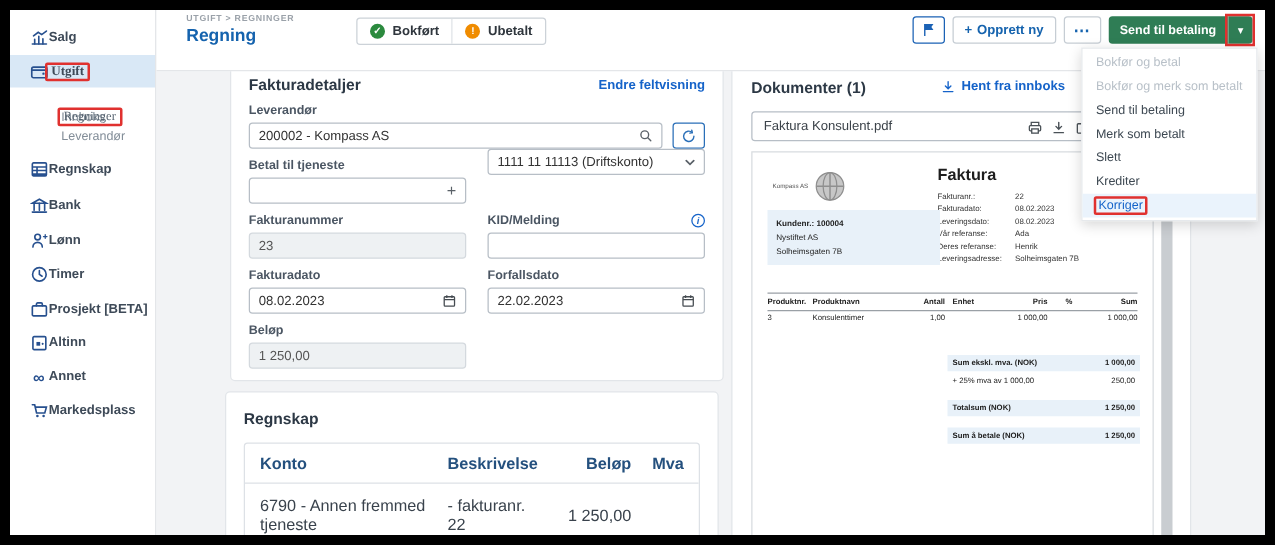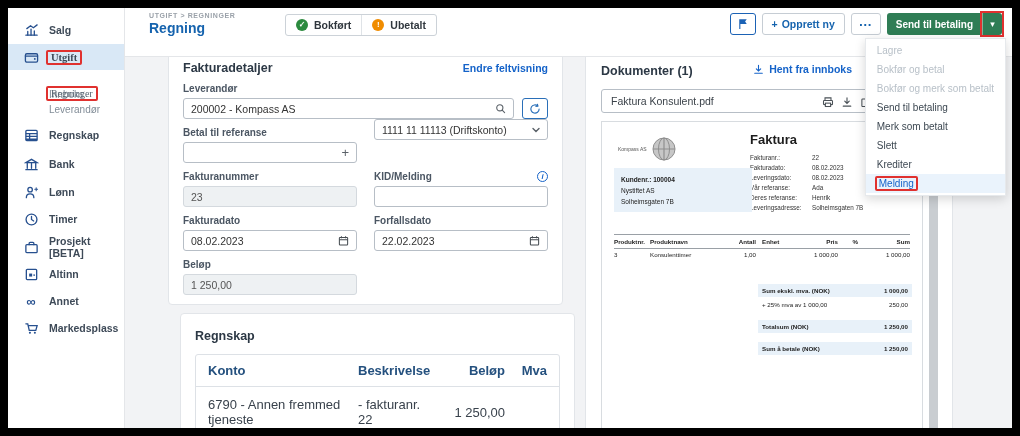--- a/index.html
+++ b/index.html
@@ -2,21 +2,21 @@
 <html><head>
 <meta charset="utf-8">
 <style>
   * { margin:0; padding:0; box-sizing:border-box; }
   body { font-family:"Liberation Sans", sans-serif; }
   .frame { position:relative; width:1020px; height:436px; background:#000; }
   .app { position:absolute; left:8px; top:8px; width:1004px; height:420px; background:#f2f3f5; overflow:hidden; }
 
   
   .sidebar { position:absolute; left:0; top:0; width:117px; height:420px; background:#fff; border-right:1px solid #e4e6e9; z-index:5; }
-  .side-item { position:absolute; left:0; right:0; height:26px; display:flex; align-items:center; padding-left:15px; gap:10px; font-size:10.5px; color:#3e4a58; font-weight:700; cursor:pointer; }
+  .side-item { position:absolute; left:0; right:0; height:26px; display:flex; align-items:center; padding-left:15px; font-size:10.5px; color:#3e4a58; font-weight:700; cursor:pointer; }
   .side-item .sicon { width:16px; height:16px; display:flex; align-items:center; justify-content:center; color:#27508f; flex:0 0 16px; }
   .side-item.active { background:#d9e8f6; }
   .side-sub { position:absolute; left:0; right:0; height:16px; display:flex; align-items:center; padding-left:41px; font-size:10px; color:#828d98; font-weight:400; cursor:pointer; }
   .side-sub.current { color:#55626f; }
   .anno-red { border:2px solid #e0312f; border-radius:2px; padding:0 3px; margin-left:-3px;font-family:Liberation Serif, serif; }
 
   
   .topbar { position:absolute; left:117px; top:0; width:887px; height:49px; background:#fff; border-bottom:1px solid #e4e6e9; z-index:4; }
   .breadcrumb { position:absolute; left:24px; top:4px; font-size:7px; font-weight:700; letter-spacing:.6px; color:#9aa1a9; }
   .page-title { position:absolute; left:24px; top:12px; font-size:14px; font-weight:700; color:#1563ae; }
@@ -36,21 +36,21 @@
 
   
   .menu { position:absolute; right:6px; top:30px; background:#fff; border:1px solid #e6e9ec; box-shadow:0 3px 10px rgba(0,0,0,.16); z-index:20; min-width:118px; padding:2px 0; }
   .menu-item { padding:4px 11px; font-size:10px; color:#3d4852; white-space:nowrap; cursor:pointer; }
   .menu-item.disabled { color:#b8c0c8; cursor:default; }
   .menu-item.highlight { background:#eaf3fc; color:#1563c9; }
   .menu-item.highlight .anno-wrap { border:2px solid #e0312f; border-radius:2px; padding:0 2px; margin-left:-2px; }
 
   
   .card { position:absolute; background:#fff; border:1px solid #e2e5e9; border-radius:4px; }
-  .card-faktura { left:160px; top:40px; width:395px; height:257px; padding:12px 14px; }
+  .card-faktura { left:176px; top:40px; width:395px; height:257px; padding:12px 14px; }
   .card-regnskap { left:172px; top:305px; width:395px; height:130px; padding:12px 14px; }
   .card-dok { left:577px; top:40px; width:368px; height:385px; padding:12px 15px; }
   .card-head { display:flex; justify-content:space-between; align-items:center; }
   .card-title { font-size:12.5px; font-weight:700; color:#2c3845; }
   .link { font-size:10.5px; font-weight:700; color:#1563c9; cursor:pointer; display:flex; align-items:center; gap:5px; }
 
   .lbl { font-size:10px; font-weight:700; color:#4b5663; margin:8px 0 4px; display:flex; justify-content:space-between; align-items:center; }
   .inp { height:21px; border:1px solid #b7bec6; border-radius:3px; background:#fff; display:flex; align-items:center; justify-content:space-between; padding:0 7px; font-size:10.5px; color:#333; cursor:text; }
   .inp.disabled { background:#eef1f3; border-color:#d4d9de; color:#555; cursor:default; }
   .inp .glyph { color:#5a6168; }
@@ -231,29 +231,28 @@
         <span>⋯</span>
       </button>
       <button class="btn-send">
         <span class="send-label">Send til betaling</span>
         <span class="send-caret">▾</span>
       </button>
     </div>
   </header>
 
   <div class="menu">
-    <div class="menu-item disabled">Lagre</div>
     <div class="menu-item disabled">Bokfør og betal</div>
     <div class="menu-item disabled">Bokfør og merk som betalt</div>
     <div class="menu-item">Send til betaling</div>
     <div class="menu-item">Merk som betalt</div>
     <div class="menu-item">Slett</div>
     <div class="menu-item">Krediter</div>
     <div class="menu-item highlight">
-      <span class="anno-wrap">Melding</span>
+      <span class="anno-wrap">Korriger</span>
     </div>
   </div>
 
   <section class="card card-faktura">
     <div class="card-head">
       <span class="card-title">Fakturadetaljer</span>
       <span class="link">Endre feltvisning</span>
     </div>
 
     <div class="lbl">
@@ -275,21 +274,21 @@
                 <path d="M13.5 8a5.5 5.5 0 1 1-1.8-4.05"></path>
                 <path d="M11.2 1.6l.6 2.6-2.6.5"></path>
               </svg>
         </span>
       </button>
     </div>
 
     <div class="frow">
       <div>
         <div class="lbl">
-              <span>Betal til referanse</span>
+              <span>Betal til tjeneste</span>
             </div>
         <div class="inp">
           <span></span>
           <span class="glyph" style="font-size:13px;">+</span>
         </div>
       </div>
       <div>
         <div class="inp">
           <span>1111 11 11113 (Driftskonto)</span>
           <span class="glyph">

